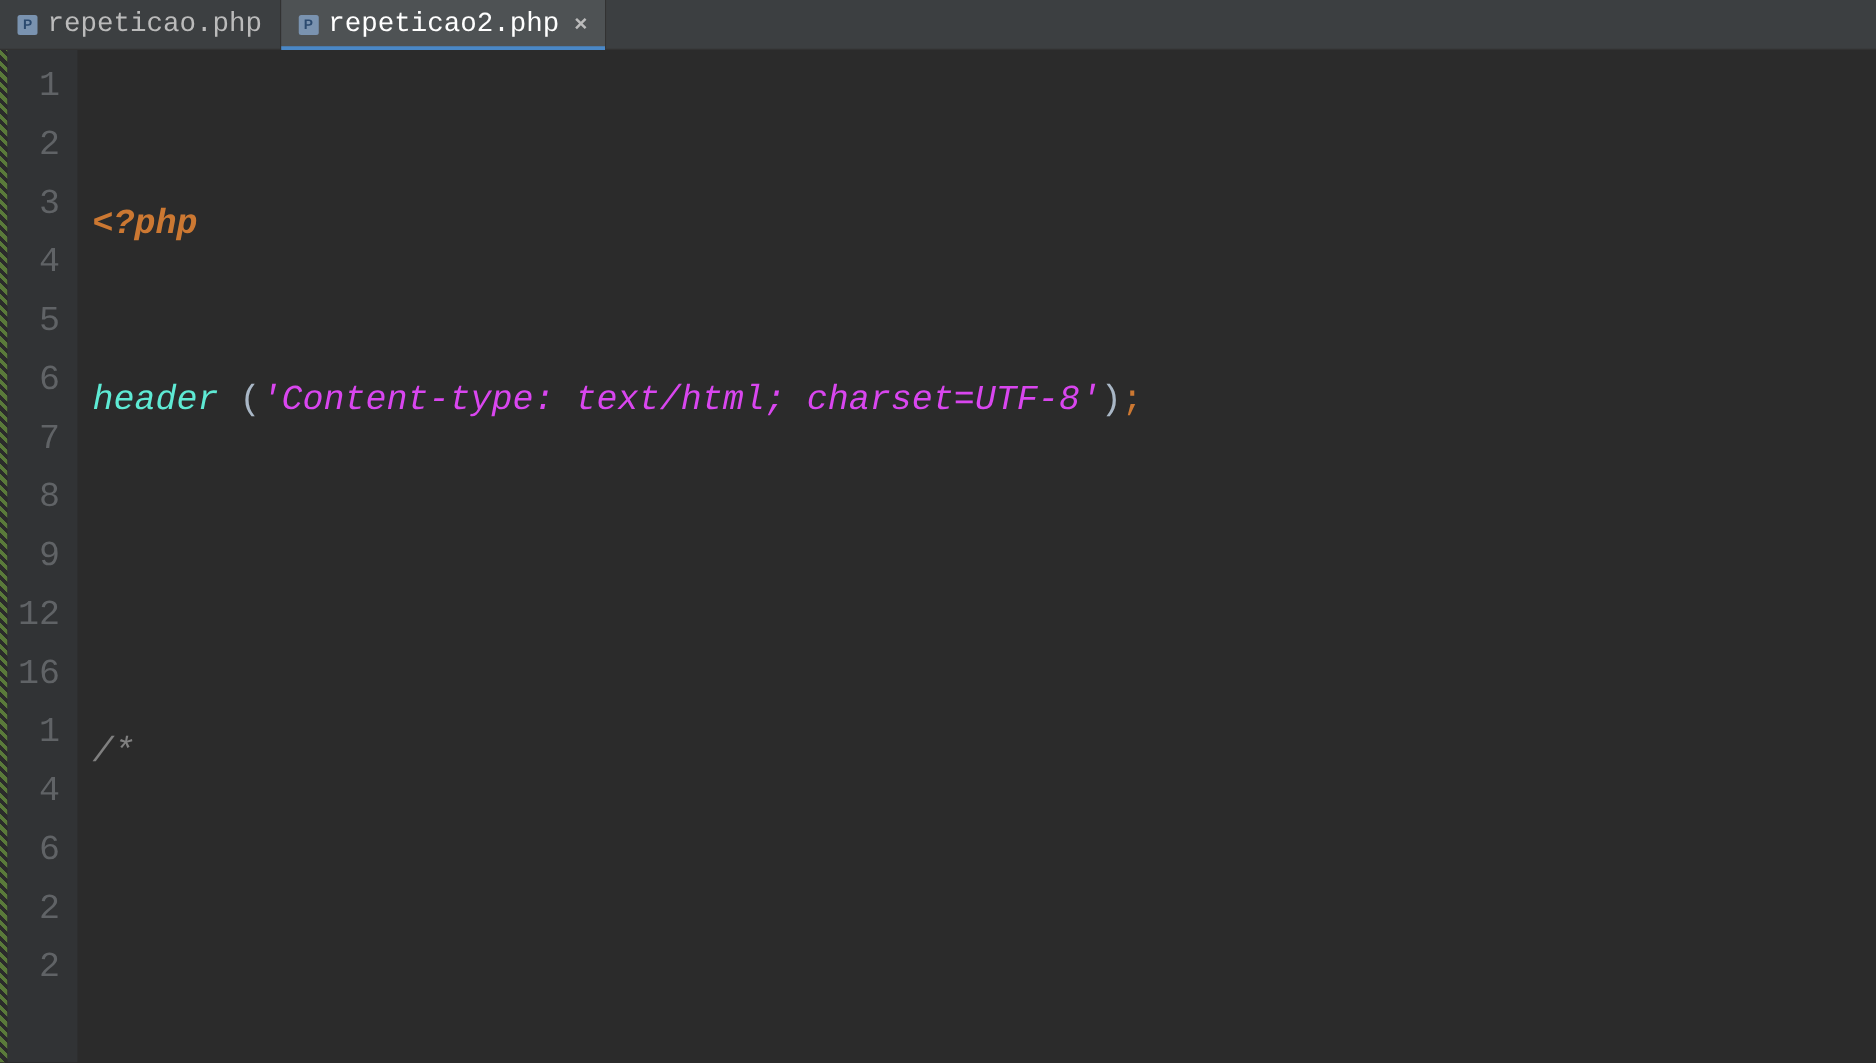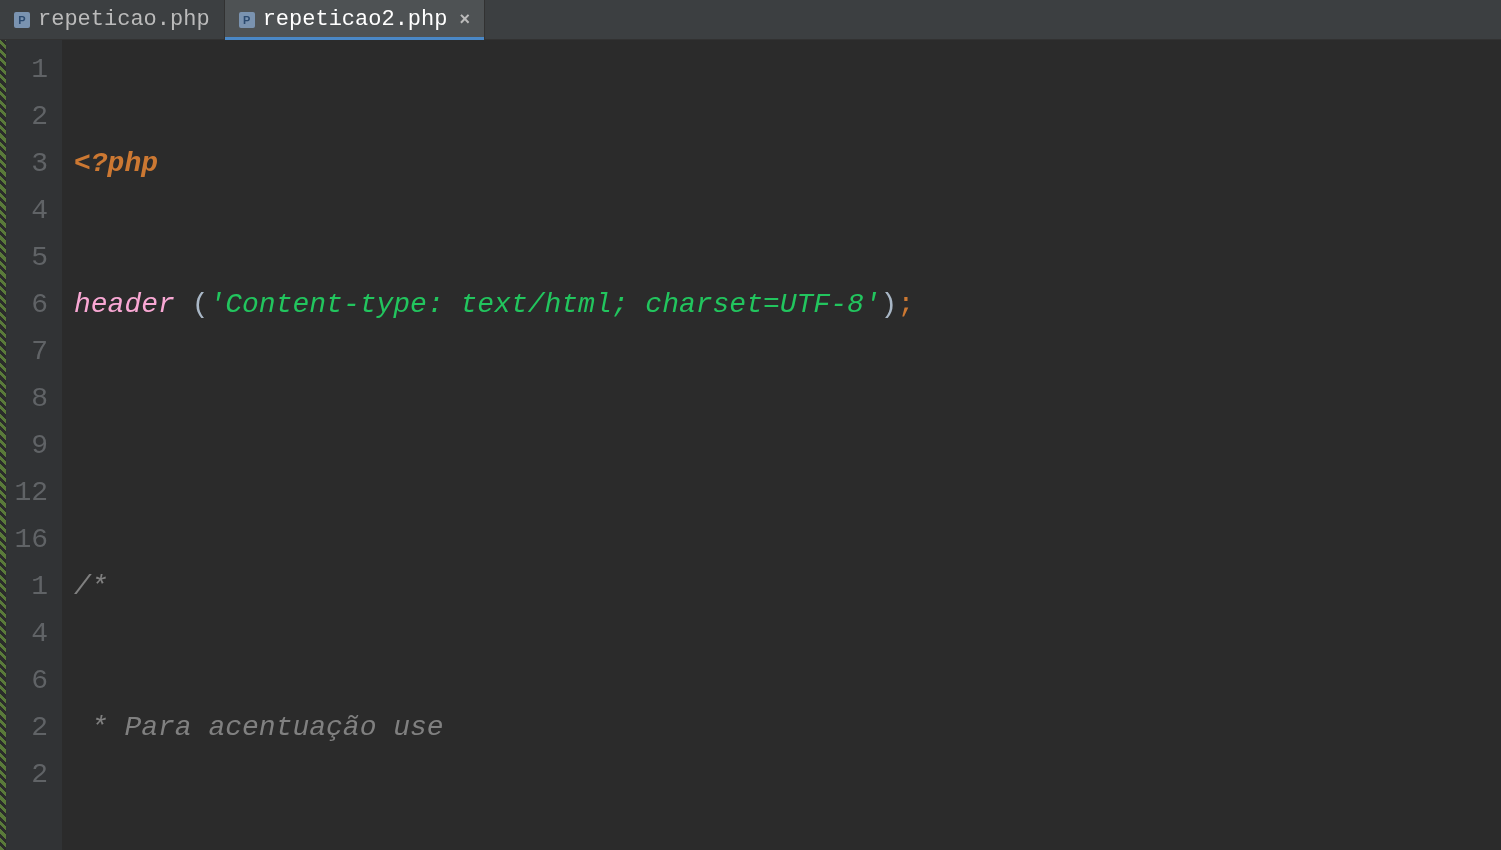--- a/index.html
+++ b/index.html
@@ -85,32 +85,32 @@
   padding-top: 6px;
   user-select: none;
 }
 .gutter .ln {
   height: 47px;
 }
 .code {
   flex: 1;
   font-size: 28px;
   line-height: 47px;
-  padding-top: 6px;
+  padding-top: 22px;
   padding-left: 12px;
   white-space: pre;
   font-style: italic;
   position: relative;
 }
 .line {
   height: 47px;
 }
 .c-tag { color: #cc7832; font-weight: bold; }
-.c-func { color: #f9a8d4; font-style: italic; }
-.c-string { color: #22c55e; }
+.c-func { color: #5eead4; font-style: italic; }
+.c-string { color: #d946ef; }
 .c-paren { color: #a9b7c6; font-style: normal; }
 .c-comment { color: #808080; }
 .c-default { color: #a9b7c6; }
 .c-semicolon { color: #cc7832; font-style: normal;}
 </style>
 </head>
 <body>
 
 <div class="tab-bar">
   <div class="tab">
@@ -142,21 +142,20 @@
     <div class="ln">4</div>
     <div class="ln">6</div>
     <div class="ln">2</div>
     <div class="ln">2</div>
   </div>
   <div class="code">
     <div class="line"><span class="c-tag">&lt;?php</span></div>
     <div class="line"><span class="c-func">header</span><span class="c-default"> </span><span class="c-paren">(</span><span class="c-string">'Content-type: text/html; charset=UTF-8'</span><span class="c-paren">)</span><span class="c-semicolon">;</span></div>
     <div class="line"><span class="c-default"></span></div>
     <div class="line"><span class="c-comment">/*</span></div>
-    <div class="line"><span class="c-comment"> * Para acentuação use</span></div>
     <div class="line"></div>
     
     
     
     
     
     
     
     
     

